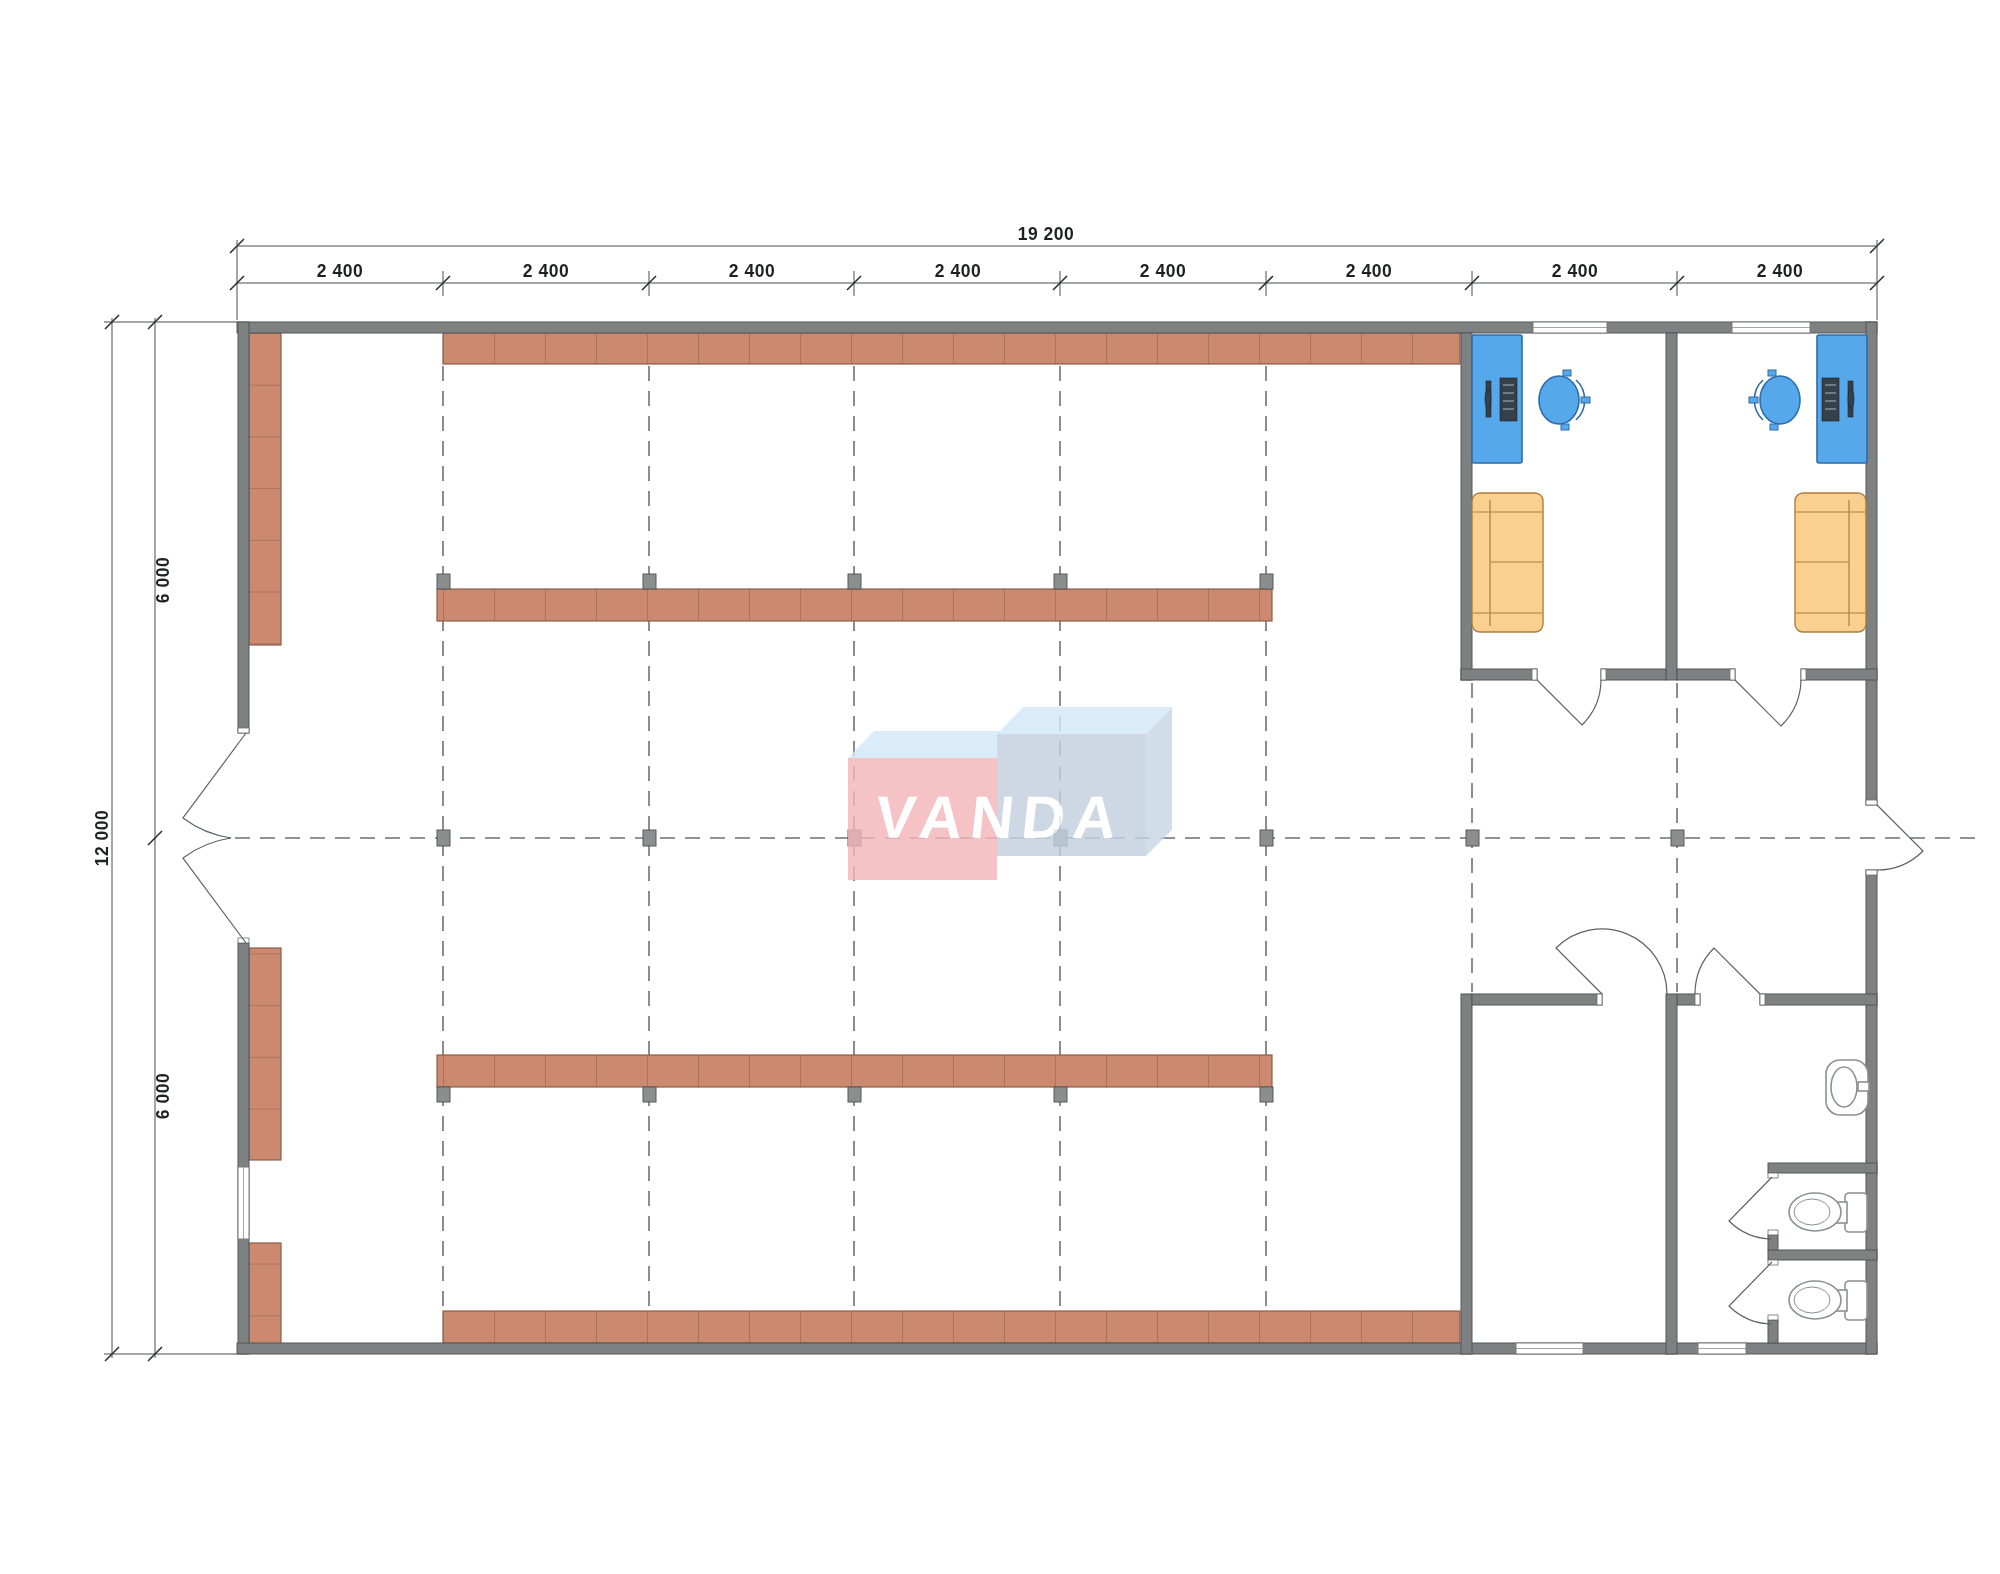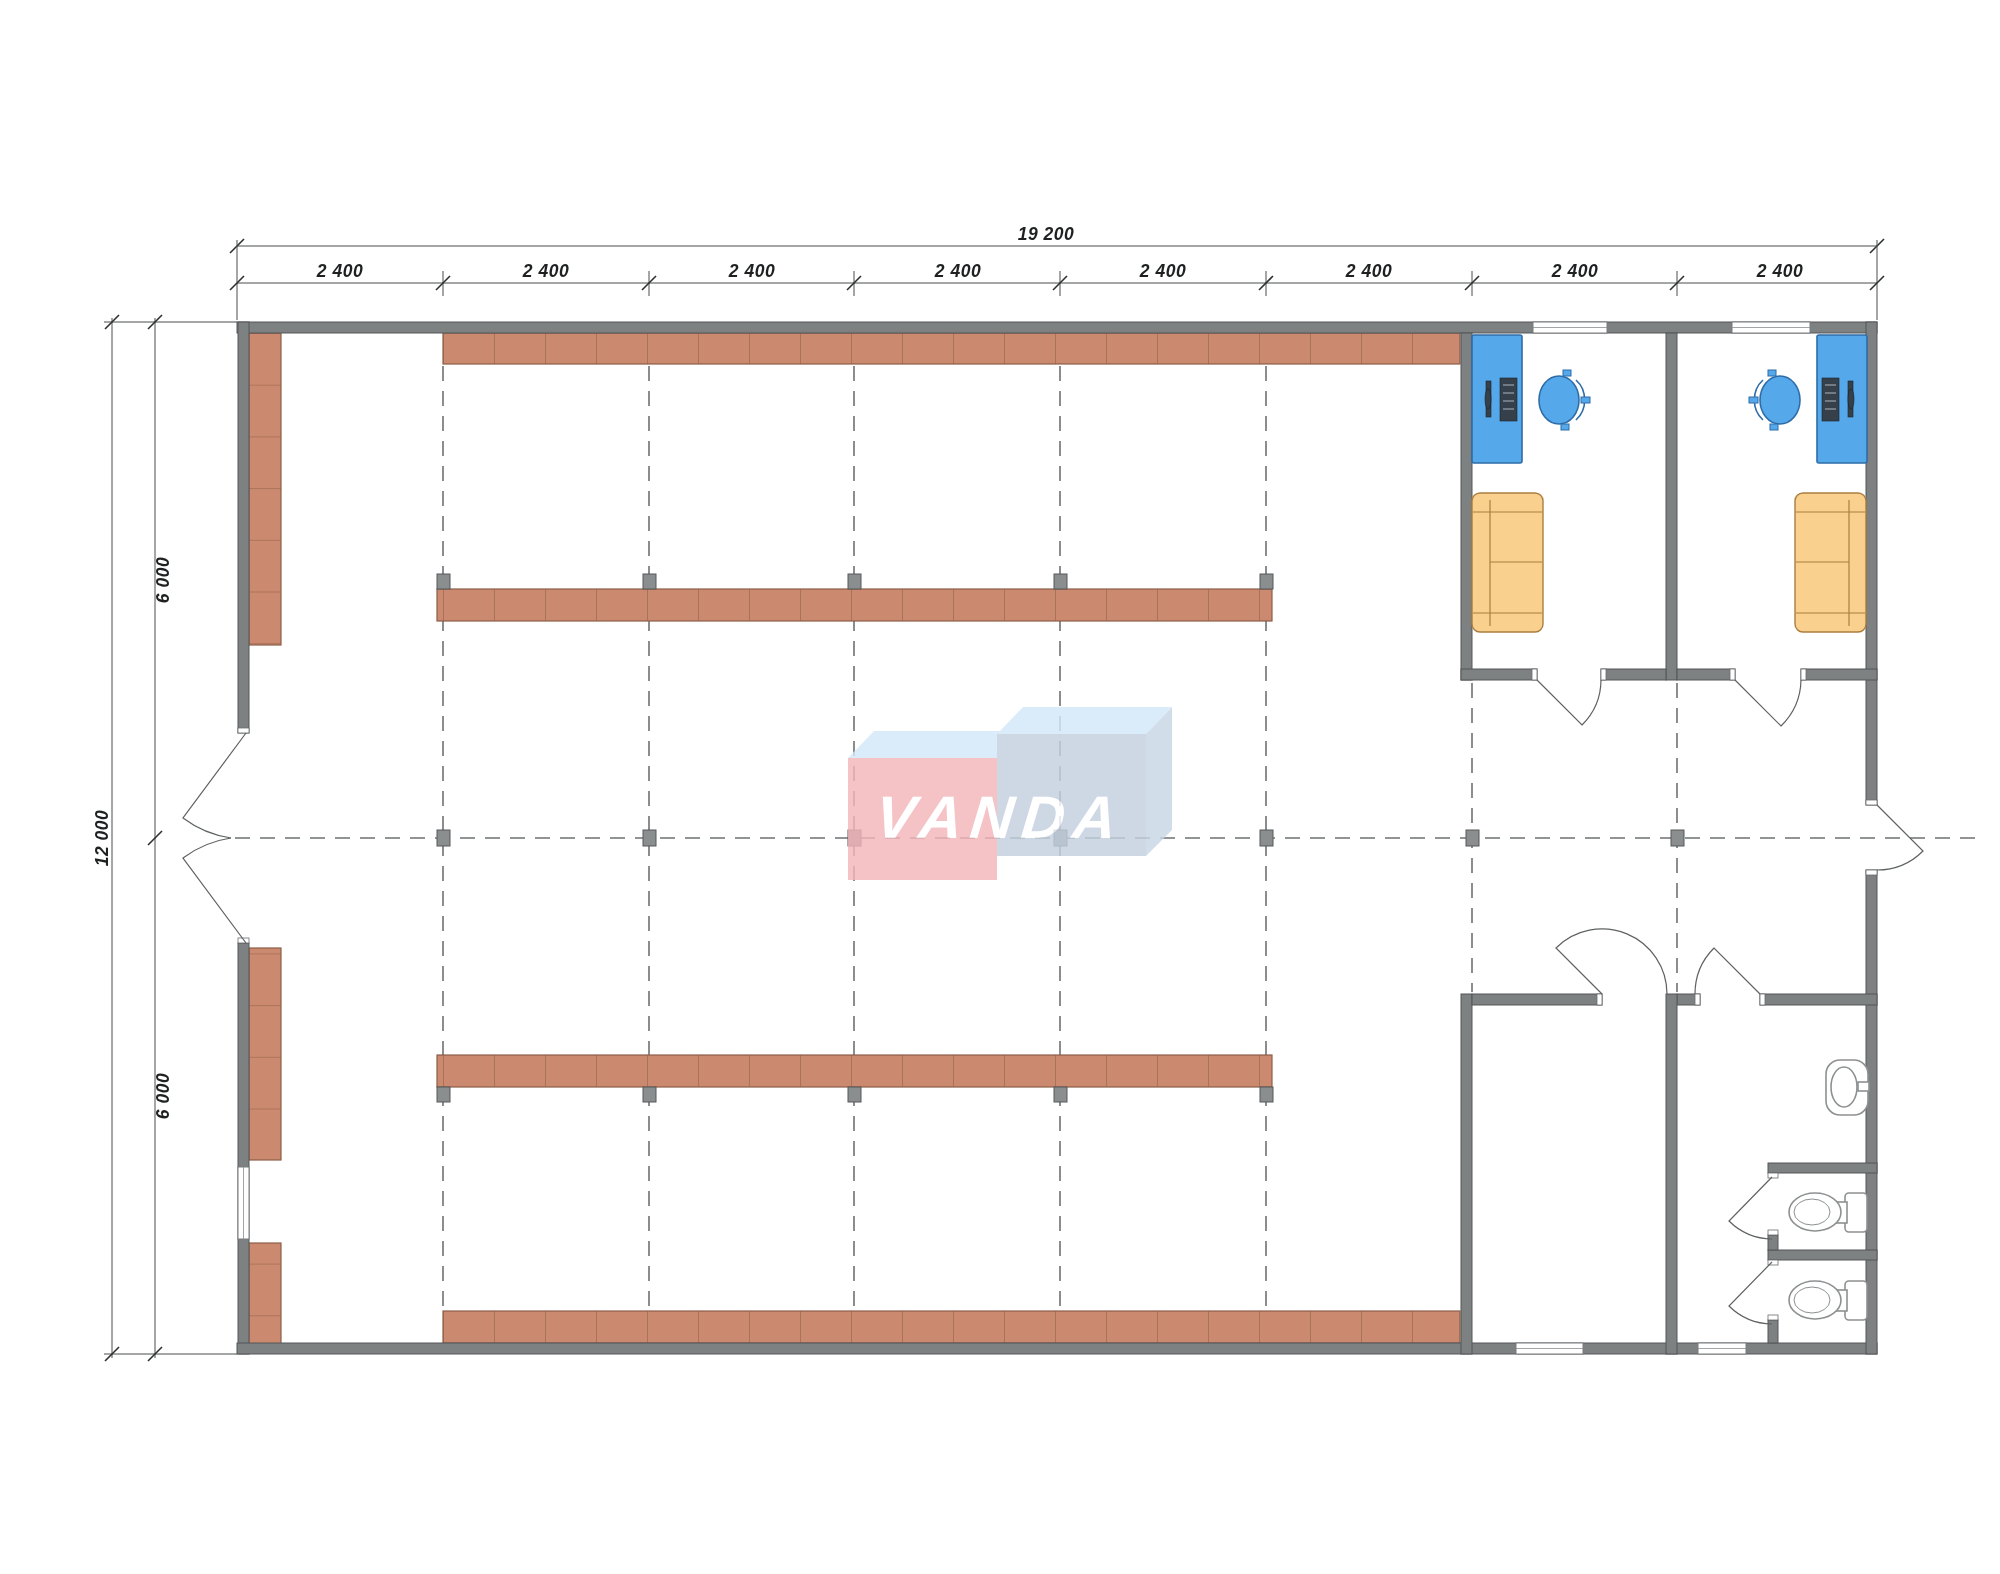--- a/index.html
+++ b/index.html
@@ -1,17 +1,17 @@
 <!DOCTYPE html>
 <html><head>
 <meta charset="utf-8">
 <style>
   html,body{margin:0;padding:0;background:#ffffff;}
   .stage{position:relative;width:2000px;height:1574px;background:#fff;overflow:hidden;
-         font-family:"Liberation Sans", sans-serif;font-style:italic;}
+         font-family:"Liberation Sans", sans-serif;}
   svg{position:absolute;left:0;top:0;}
   text{font-family:"Liberation Sans", sans-serif;fill:#1e2021;font-size:17.5px;font-weight:600;letter-spacing:.5px;}
   .dimline{stroke:#4b4e4f;stroke-width:1;fill:none;}
   .ext{stroke:#4b4e4f;stroke-width:1;}
   .slash{stroke:#2e3031;stroke-width:1.6;}
   .dash{stroke:#6e7172;stroke-width:1.6;fill:none;stroke-dasharray:15 10;}
   .wallr{stroke:#545758;stroke-width:1;}
   .cap{fill:#ffffff;stroke:#6a6d6e;stroke-width:.8;}
   .win{fill:#ffffff;stroke:#7a7d7e;stroke-width:1;}
   .winline{stroke:#8a8d8e;stroke-width:.8;}

